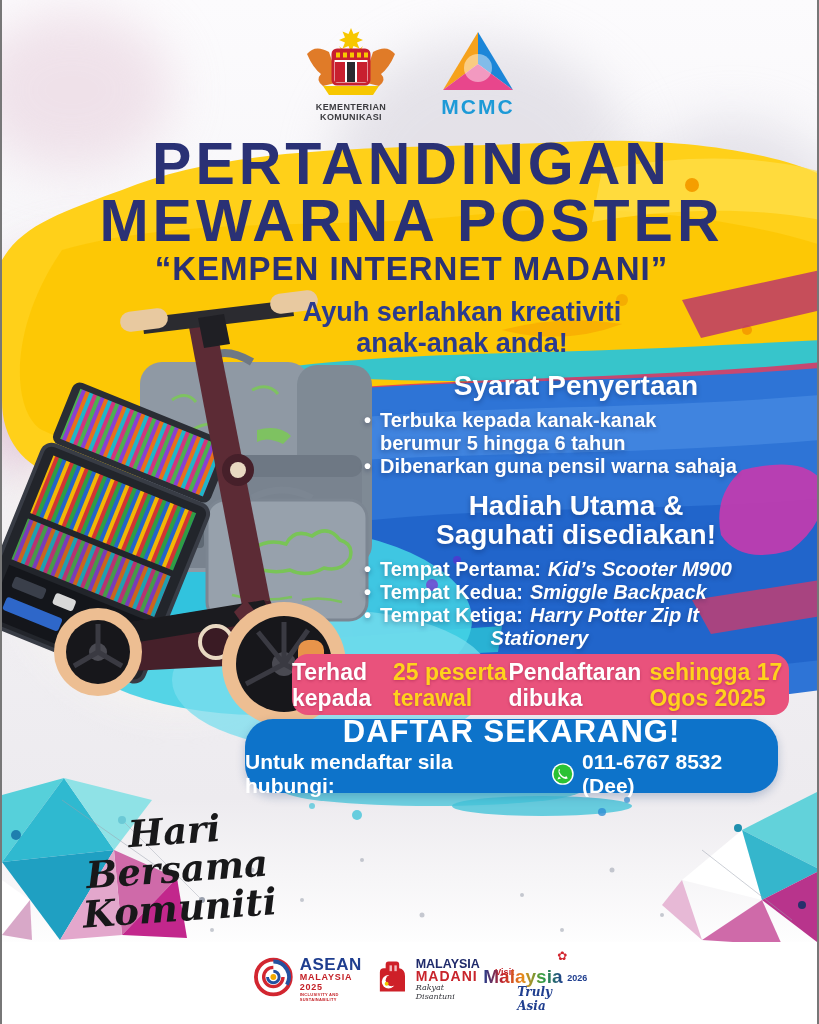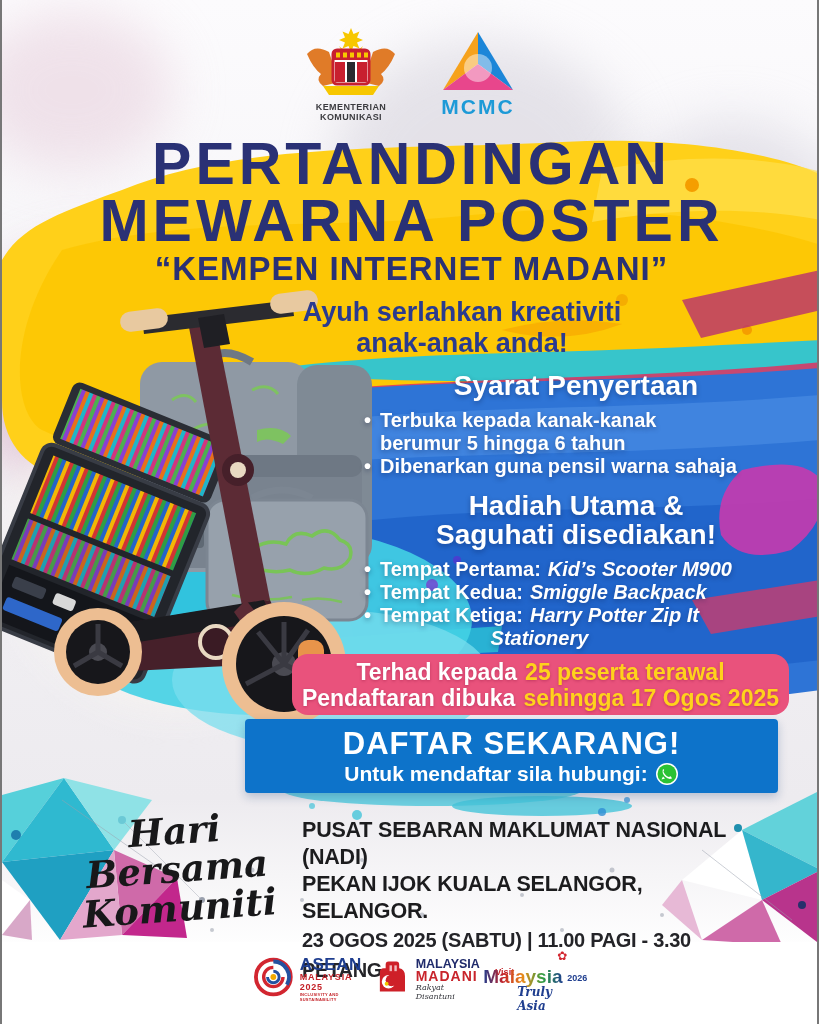--- a/index.html
+++ b/index.html
@@ -42,26 +42,26 @@
   .blist li{display:flex;line-height:23px;}
   .blist .dot{width:16px;flex:0 0 16px;}
   .prize-head{margin-top:13px;}
   .italic{font-style:italic;}
   .prize-val{margin-left:7px;}
   .prize-wrap2{text-align:center;}
 
   
   .limit-banner{position:absolute;left:290px;top:654px;width:497px;height:61px;background:#e9527c;
                 border-radius:16px;color:#fff;font-weight:700;font-size:23px;line-height:26px;
-                display:flex;flex-direction:column;justify-content:center;align-items:center;
+                display:flex;flex-direction:row;justify-content:center;align-items:center;
                 text-shadow:0 1px 3px rgba(120,10,50,.35);}
   .limit-banner .row{display:flex;gap:8px;}
   .hl{color:#ffd21c;}
   .cta-banner{position:absolute;left:243px;top:719px;width:533px;height:74px;background:#0d73ca;
-              border-radius:4px;color:#fff;display:flex;flex-direction:column;justify-content:center;
+              border-radius:28px;color:#fff;display:flex;flex-direction:column;justify-content:center;
               align-items:center;box-shadow:0 4px 10px rgba(20,60,120,.25);}
   .cta-banner .head{font-weight:800;font-size:31px;letter-spacing:1px;line-height:33px;}
   .cta-banner .contact{display:flex;align-items:center;gap:7px;font-weight:700;font-size:21px;margin-top:2px;}
 
   
   .event-name{position:absolute;left:52px;top:812px;width:246px;text-align:center;color:#18181a;
               font-family:"DejaVu Serif",serif;font-style:italic;font-weight:bold;
               transform:rotate(-4deg);}
   .event-name .l1{font-size:37px;line-height:38px;}
   .event-name .l2{font-size:37px;line-height:40px;}
@@ -365,31 +365,27 @@
   <div class="cta-banner">
     <div class="head">DAFTAR SEKARANG!</div>
     <div class="contact">
       <span>Untuk mendaftar sila hubungi:</span>
       <svg width="24" height="24" viewBox="0 0 24 24">
         <circle cx="12" cy="12" r="11" fill="#ffffff"></circle>
         <circle cx="12" cy="12" r="9.5" fill="#2bc234"></circle>
         <path d="M8,7 q-1.5,4 2,7.5 q3.5,3.5 7,2 l-1.2,-2.2 l-2,.8 q-2,-1 -3.2,-2.2 q-1.2,-1.2 -2.2,-3.2 l.8,-2 Z" fill="#ffffff"></path>
         <path d="M6.5,17.5 l1.5,-3 l2,2 Z" fill="#ffffff"></path>
       </svg>
+      <span>011-6767 8532 (Dee)</span>
     </div>
   </div>
 
   <div class="event-name">
     <div class="l1">Hari Bersama</div>
     <div class="l2">Komuniti</div>
-  </div>
-  <div class="venue">
-    <div class="v1">PUSAT SEBARAN MAKLUMAT NASIONAL (NADI)</div>
-    <div class="v2">PEKAN IJOK KUALA SELANGOR, SELANGOR.</div>
-    <div class="v3">23 OGOS 2025 (SABTU) | 11.00 PAGI - 3.30 PETANG</div>
   </div>
 
   <div class="footer-logos">
     <div class="flogo">
       <svg width="40" height="40" viewBox="0 0 40 40">
         <circle cx="20" cy="20" r="18" fill="none" stroke="#d22630" stroke-width="4"></circle>
         <path d="M20,4 a16,16 0 0 1 14,24" fill="none" stroke="#2451a0" stroke-width="4"></path>
         <path d="M20,10 a10,10 0 1 0 10,10" fill="none" stroke="#d22630" stroke-width="3.5"></path>
         <path d="M20,14 a6,6 0 1 1 -6,6" fill="none" stroke="#2451a0" stroke-width="3"></path>
         <circle cx="20" cy="20" r="3" fill="#f2a900"></circle>

